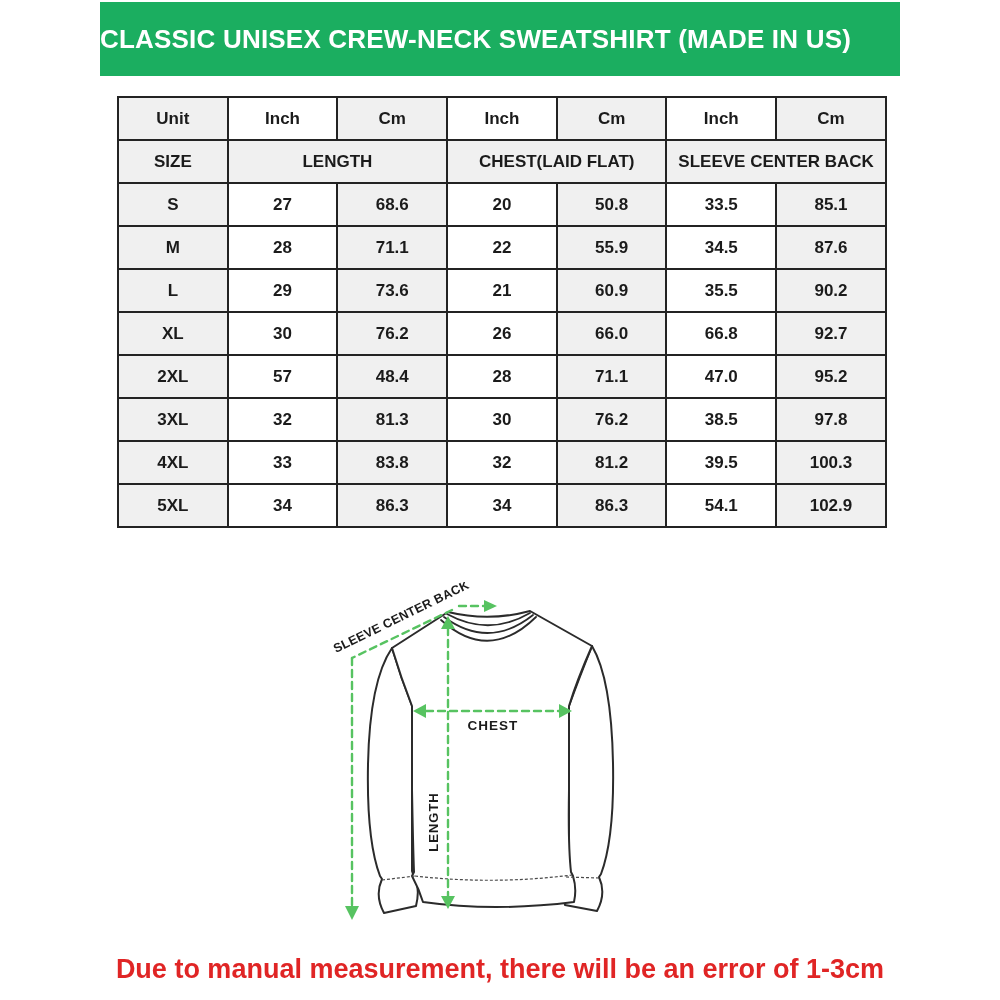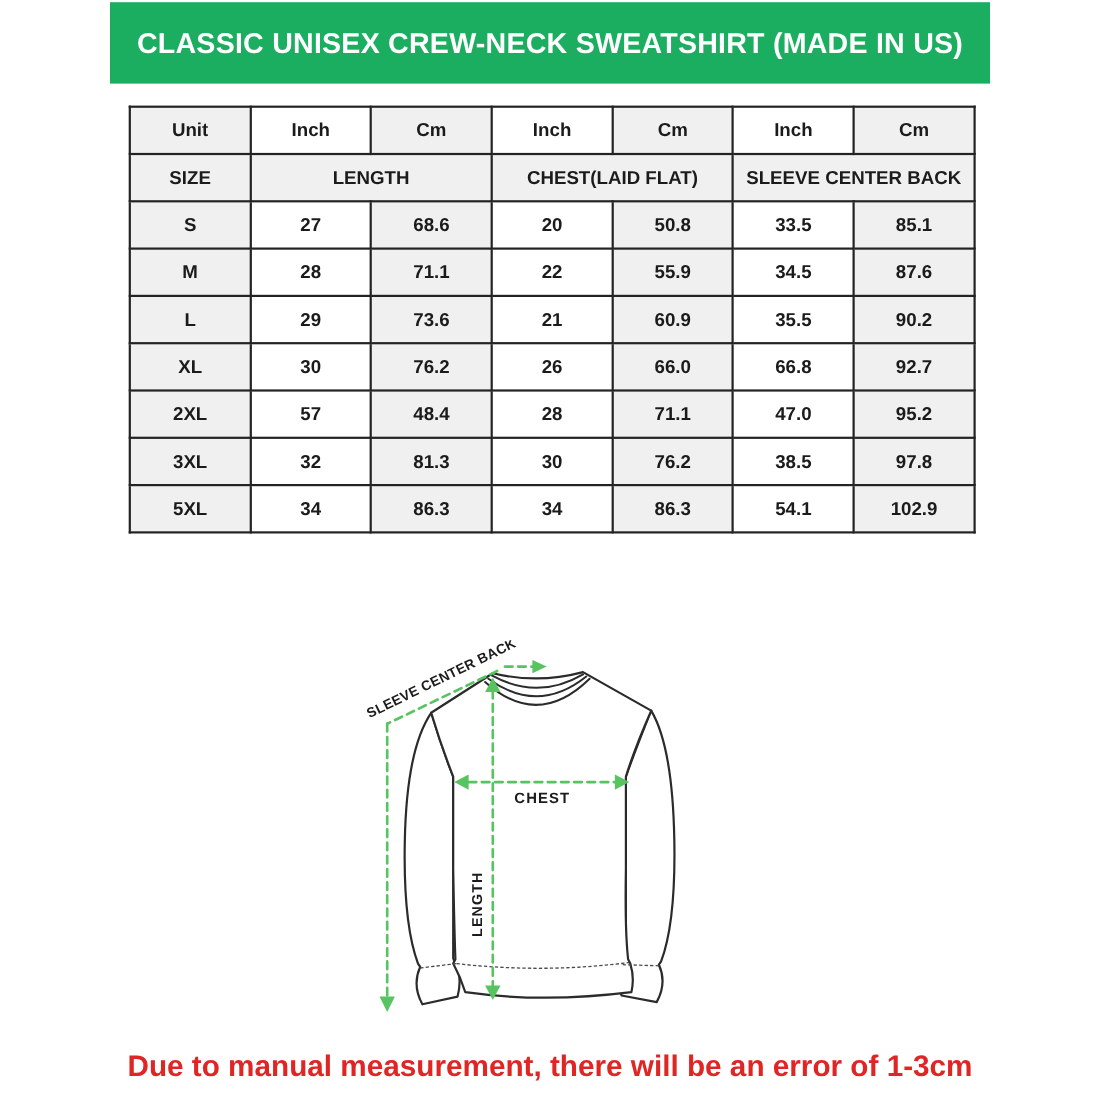--- a/index.html
+++ b/index.html
@@ -18,21 +18,21 @@
     width:1000px;height:1000px;background:#ffffff;
     font-family:"Liberation Sans","DejaVu Sans",sans-serif;
     -webkit-font-smoothing:antialiased;
   }
   .page{position:relative;width:1000px;height:1000px;background:#ffffff;overflow:hidden;}
 
   
   .banner{
     position:absolute;left:100px;top:2px;width:800px;height:74px;
     background:var(--banner-bg);
-    display:flex;align-items:center;justify-content:center;
+    display:flex;align-items:center;justify-content:flex-start;
   }
   .banner-title{
     color:var(--banner-text);
     font-size:26px;font-weight:bold;letter-spacing:.2px;
     white-space:nowrap;
   }
 
   
   .chart-wrap{position:absolute;left:117px;top:96px;}
   table.size-chart{
@@ -155,20 +155,29 @@
         <tr>
           <td class="gray">3XL</td>
           <td>32</td>
           <td class="gray">81.3</td>
           <td>30</td>
           <td class="gray">76.2</td>
           <td>38.5</td>
           <td class="gray">97.8</td>
         </tr>
         <tr>
+          <td class="gray">4XL</td>
+          <td>33</td>
+          <td class="gray">83.8</td>
+          <td>32</td>
+          <td class="gray">81.2</td>
+          <td>39.5</td>
+          <td class="gray">100.3</td>
+        </tr>
+        <tr>
           <td class="gray">5XL</td>
           <td>34</td>
           <td class="gray">86.3</td>
           <td>34</td>
           <td class="gray">86.3</td>
           <td>54.1</td>
           <td class="gray">102.9</td>
         </tr>
       </tbody>
     </table>

